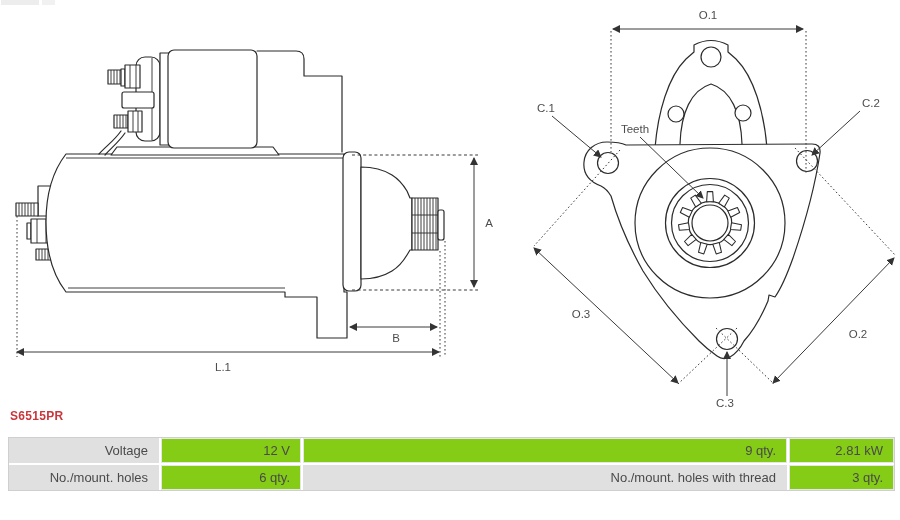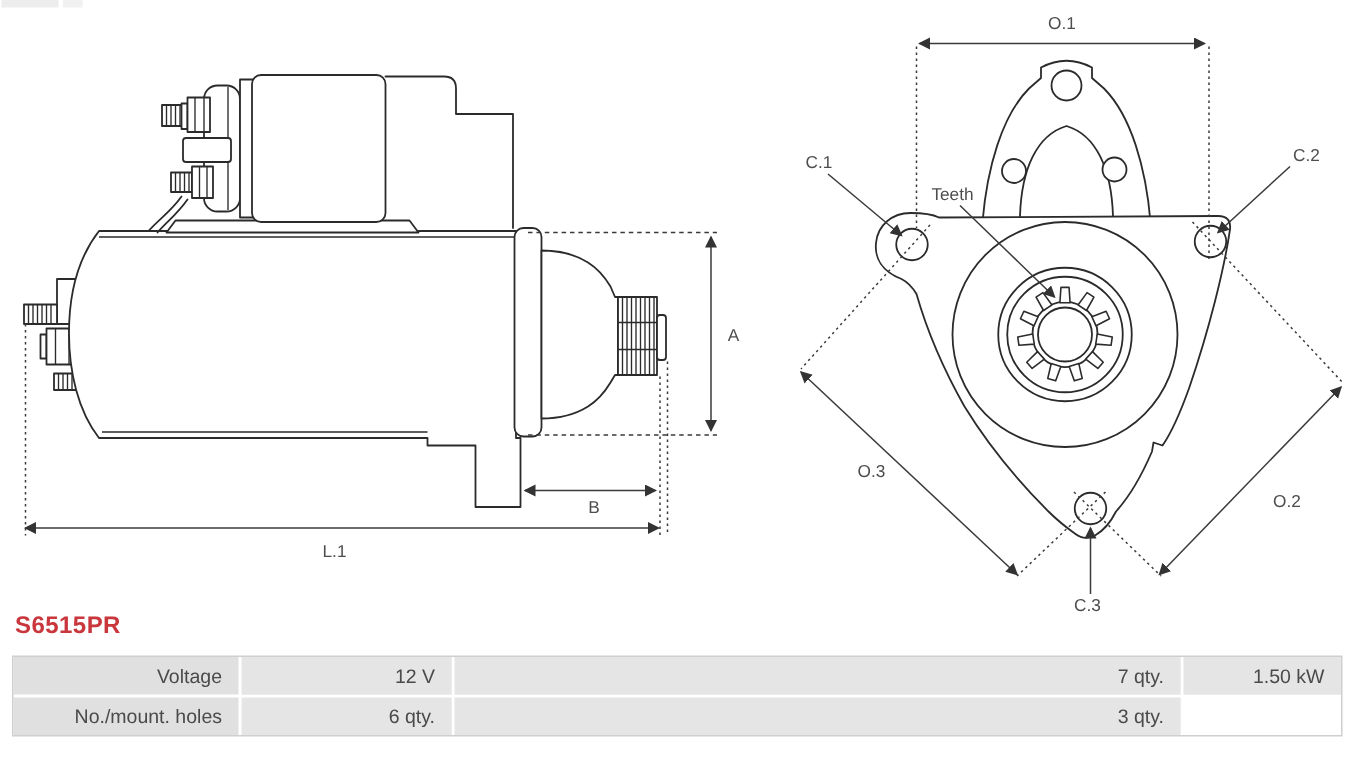--- a/index.html
+++ b/index.html
@@ -7,29 +7,29 @@
          font-family:"Liberation Sans", sans-serif;}
   svg text{font-family:"Liberation Sans", sans-serif;}
   .outline{fill:none;stroke:#2b2b2b;stroke-width:1.2;stroke-linejoin:round;stroke-linecap:round;}
   .outline-f{fill:#ffffff;stroke:#2b2b2b;stroke-width:1.2;stroke-linejoin:round;}
   .thin{fill:none;stroke:#2b2b2b;stroke-width:0.9;}
   .dim{fill:none;stroke:#3a3a3a;stroke-width:1;}
   .dash{fill:none;stroke:#3a3a3a;stroke-width:1;stroke-dasharray:3 2.6;}
   .dot{fill:none;stroke:#3a3a3a;stroke-width:1;stroke-dasharray:1.6 2.4;}
   .dim-label{font-size:11.5px;fill:#4d4d4d;text-anchor:middle;}
   .tooth{fill:#fff;stroke:#2b2b2b;stroke-width:1.05;stroke-linejoin:round;}
-  .part-number{position:absolute;left:10px;top:409px;font-size:16px;font-weight:600;
+  .part-number{position:absolute;left:10px;top:409px;font-size:12px;font-weight:600;
                letter-spacing:.3px;}
   .spec-table{position:absolute;left:8px;top:437px;display:grid;
               grid-template-columns:150px 140px 484px 105px;gap:2px;
               background:#fff;border:1px solid #cfcfcf;}
   .cell{height:25px;line-height:25px;font-size:13px;color:#4a4a4a;
         text-align:right;padding:0 11px;white-space:nowrap;overflow:hidden;}
   .lbl{background:#e0e0e0;}
-  .val{background:#e5e5e5;box-shadow:inset 0 0 0 1px #e6e6e6;}
+  .val{background:#84cc16;box-shadow:inset 0 0 0 1px #e6e6e6;}
 </style>
 </head>
 <body>
 
 <div class="stage">
 
   <svg width="900" height="436" viewBox="0 0 900 436">
     <defs>
       <marker id="arrE" orient="auto" refX="7" refY="4" markerWidth="9" markerHeight="9">
         <path d="M0,0 L8,4 L0,8 Z" fill="#333"></path>
@@ -173,21 +173,22 @@
     </g>
   </svg>
 
   
   <div class="part-number" style="color: rgb(201, 54, 60);">S6515PR</div>
 
   
   <div class="spec-table">
     <div class="cell lbl">Voltage</div>
     <div class="cell val">12 V</div>
-    <div class="cell val">7 qty.</div>
+    <div class="cell val">9 qty.</div>
 
-    <div class="cell val">1.50 kW</div>
+    <div class="cell val">2.81 kW</div>
     <div class="cell lbl">No./mount. holes</div>
     <div class="cell val">6 qty.</div>
 
+    <div class="cell lbl">No./mount. holes with thread</div>
     <div class="cell val">3 qty.</div>
   </div>
 </div>
 
 </body></html>

